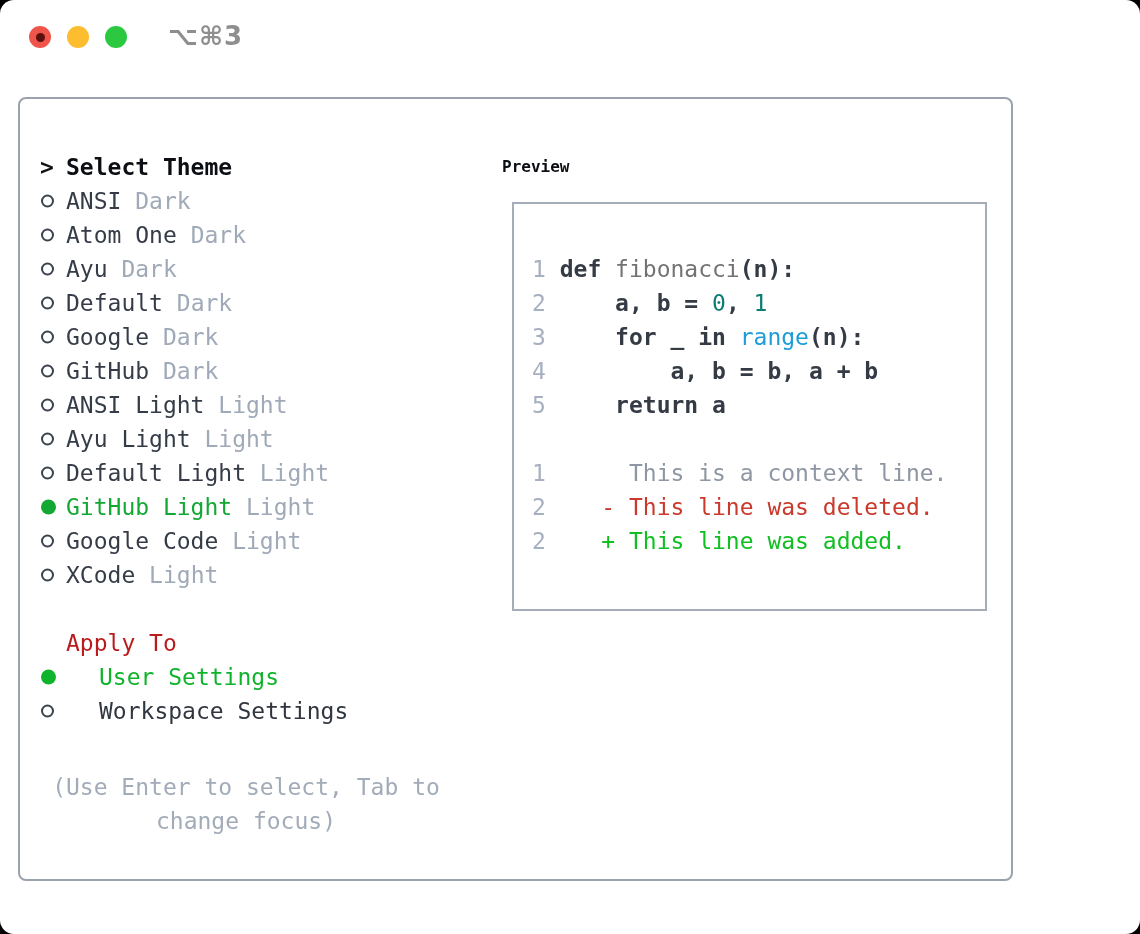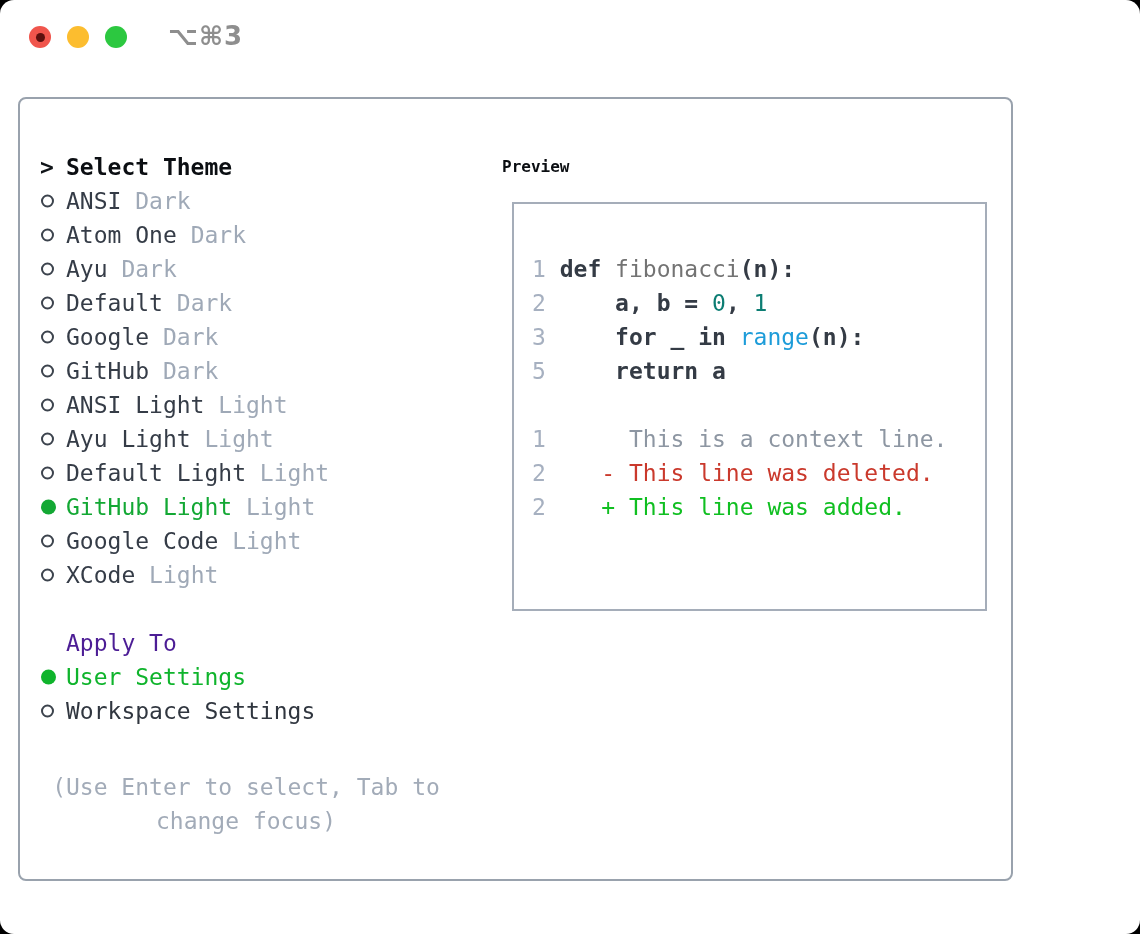--- a/index.html
+++ b/index.html
@@ -18,27 +18,27 @@
   
   .panel{position:absolute;left:18px;top:97px;width:995px;height:784px;border:2px solid #99a2ad;border-radius:8px;box-sizing:border-box;background:#fff;}
 
   
   .left-col{position:absolute;left:20px;top:51px;width:440px;font-size:23px;}
   .row{display:flex;align-items:center;height:34px;white-space:pre;}
   .spacer{height:34px;}
   .slot{flex:0 0 26px;width:26px;position:relative;height:34px;}
   .prefix-slot{flex:0 0 26px;width:26px;font-weight:700;color:#101418;}
   .hdr{font-weight:700;color:#0b0e12;}
-  .hdr-plain{color:#4c1d95;}
+  .hdr-plain{color:#b91c1c;}
   .marker::after{content:"";position:absolute;left:1px;top:50%;transform:translateY(-50%);width:13px;height:13px;box-sizing:border-box;border:2.5px solid #3c434d;border-radius:50%;background:transparent;}
   .opt-row.selected .marker::after{border:none;width:15px;height:15px;background:#13a834;}
   .opt-name{color:#353c47;}
   .opt-variant{color:#9fa9b7;margin-left:1ch;}
   .opt-row.selected .opt-name{color:#13a834;}
-  .apply-row .opt-name{color:#30363f;}
+  .apply-row .opt-name{color:#30363f;margin-left:33px;}
   .apply-row.selected .opt-name{color:#0fb42c;}
   .apply-row.selected .marker::after{border:none;width:15px;height:15px;background:#0fb42c;}
   .help{margin-top:8px;width:412px;color:#a2abb8;font-size:23px;line-height:34px;text-align:center;}
 
   
   .preview-header{position:absolute;left:482px;top:51px;height:34px;line-height:34px;font-size:16px;font-weight:700;color:#0b0e12;}
   .preview-box{position:absolute;left:492px;top:103px;width:475px;height:409px;border:2px solid #a5adb9;box-sizing:border-box;background:#fff;padding:48px 0 0 18px;overflow:hidden;}
   .code-line{height:34px;line-height:34px;white-space:pre;font-size:23px;}
   .seg-num{color:#a6b0c0;}
   .seg-code{color:#343b45;font-weight:bold;}
@@ -157,20 +157,21 @@
       <div class="help">(Use Enter to select, Tab to change focus)</div>
     </div>
 
     <div class="preview-header">Preview</div>
 
     <div class="preview-box">
       <div>
           <div class="code-line"><span class="seg-num">1 </span><span class="seg-code">def </span><span class="seg-fn">fibonacci</span><span class="seg-code">(n):</span></div>
           <div class="code-line"><span class="seg-num">2 </span><span class="seg-code">    a, b = </span><span class="seg-numlit">0</span><span class="seg-code">, </span><span class="seg-numlit">1</span></div>
           <div class="code-line"><span class="seg-num">3 </span><span class="seg-code">    for _ in </span><span class="seg-blt">range</span><span class="seg-code">(n):</span></div>
+          <div class="code-line"><span class="seg-num">4 </span><span class="seg-code">        a, b = b, a + b</span></div>
           <div class="code-line"><span class="seg-num">5 </span><span class="seg-code">    return a</span></div>
           <div class="code-line"></div>
           <div class="code-line"><span class="seg-num">1 </span><span class="seg-ctx">     This is a context line.</span></div>
           <div class="code-line"><span class="seg-num">2 </span><span class="seg-del">   - This line was deleted.</span></div>
           <div class="code-line"><span class="seg-num">2 </span><span class="seg-add">   + This line was added.</span></div>
         </div>
     </div>
 
   </div>
 </div>

